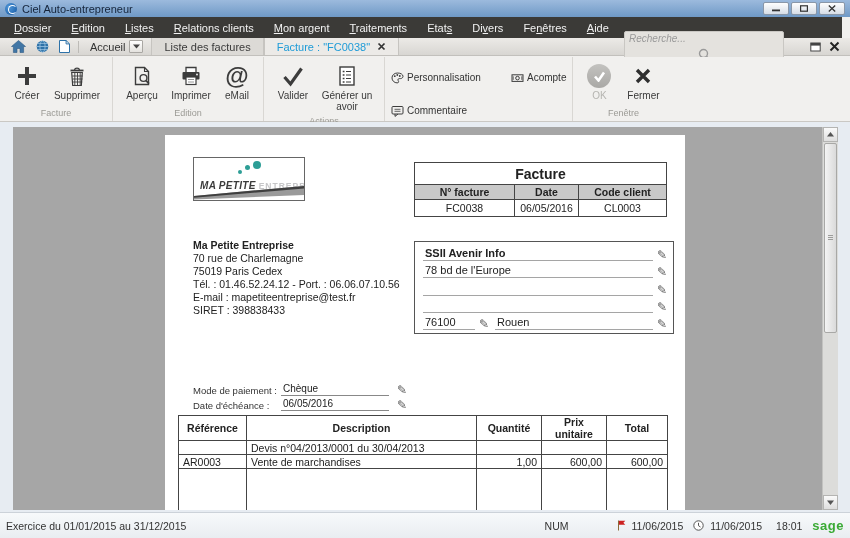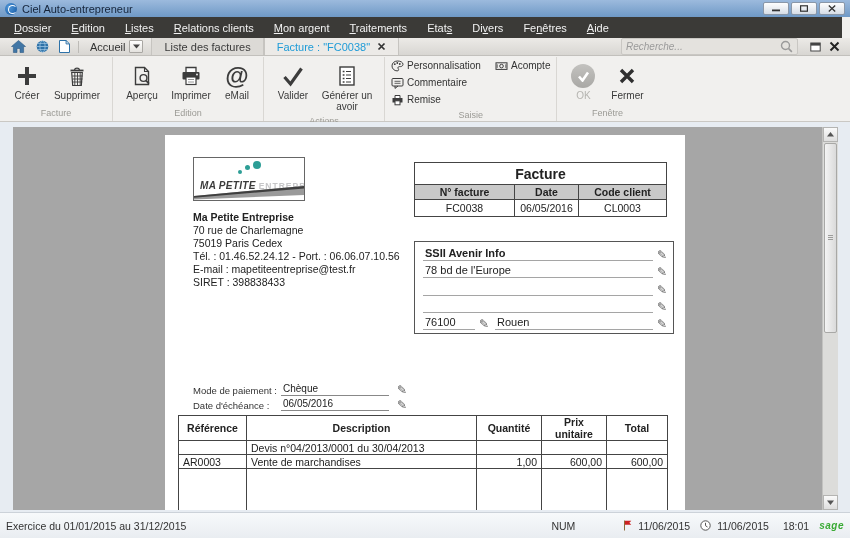--- a/index.html
+++ b/index.html
@@ -32,41 +32,41 @@
   .home-sep { width:1px; height:12px; background:#bdbbb7; margin:0 3px; }
   .accueil { font-size:11px; color:#333; padding:0 4px 0 8px; }
   .accueil-dd { width:14px; height:13px; border:1px solid #a9a7a3; background:linear-gradient(#fff,#e4e2de);
     display:flex; align-items:center; justify-content:center; border-radius:1px; margin-right:8px; }
   .tab { height:100%; display:flex; align-items:center; padding:0 12px; font-size:11px; color:#3a3a3a;
     border-left:1px solid #c6c4c0; border-right:1px solid #c6c4c0; background:#dcdad6; }
   .tab.active { background:#eceae7; color:#1e9bd7; gap:7px; }
   .tab-close { display:flex; align-items:center; }
   .tab-spacer { flex:1; }
   .search-box { display:flex; align-items:center; gap:4px; background:#e4e2de;
-    border:1px solid #c9c7c3; border-radius:2px; padding:1px 4px; margin-right:8px; }
+    border:1px solid #c9c7c3; border-radius:2px; padding:1px 4px; margin-right:22px;flex-direction:column; }
   .search-box input { border:none; background:transparent; outline:none; width:150px;
     font-size:10px; font-style:italic; color:#555; font-family:"Liberation Sans",sans-serif; }
   .search-box input::placeholder { color:#9a9a9a; font-style:italic; }
   .strip-btn { display:flex; align-items:center; justify-content:center; padding:0 4px; }
 
   
   .toolbar { position:absolute; top:57px; left:0; right:0; height:65px; background:#f1f0ee;
     border-bottom:1px solid #cac8c4; display:flex; }
   .tb-group { display:flex; flex-direction:column; border-right:1px solid #d9d7d3; padding:0 6px; }
   .tb-row { display:flex; flex:1; align-items:flex-start; padding-top:4px; }
   .tb-btn { display:flex; flex-direction:column; align-items:center; gap:1px; padding:2px 3px; cursor:default; }
   .tb-ico { height:26px; display:flex; align-items:center; justify-content:center; }
   .tb-lbl { font-size:10px; color:#3a3a3a; text-align:center; line-height:11px; }
   .tb-btn.disabled .tb-lbl { color:#b5b4b0; }
   .tb-gname { text-align:center; font-size:9px; color:#9b9a95; padding:2px 0 3px; }
   .at-glyph { font-size:24px; font-weight:bold; color:#3c3c3c; line-height:24px; }
   .ok-circle { width:24px; height:24px; border-radius:50%; background:linear-gradient(#c3c2bf,#a9a8a5);
     display:flex; align-items:center; justify-content:center; }
   .saisie-grid { display:grid; grid-template-rows:repeat(3,17px); grid-auto-flow:column;
-    grid-template-columns:104px auto; padding-top:0; flex:1; }
+    grid-template-columns:104px auto; padding-top:12px; flex:1;gap:16px; }
   .small-btn { display:flex; align-items:center; gap:3px; font-size:10px; color:#333; cursor:default; }
 
   
   .doc-area { position:absolute; top:122px; left:0; right:0; bottom:26px; background:#e7ecf2; }
   .doc-canvas { position:absolute; left:13px; top:5px; right:28px; bottom:2px; background:#a6a6a6; overflow:hidden; }
   .page { position:absolute; left:152px; top:8px; width:520px; height:400px; background:#fff; color:#222; }
 
   
   .scrollbar-v { position:absolute; right:12px; width:16px; top:5px; bottom:2px; background:#dcdcda; border-left:1px solid #c2c2c0; }
   .sb-btn { position:absolute; left:0; right:0; height:15px; display:flex; align-items:center; justify-content:center;
@@ -89,21 +89,21 @@
   .logo-swoosh { position:absolute; bottom:0; left:0; }
 
   table { border-collapse:collapse; table-layout:fixed; }
   .fact-table { position:absolute; left:249px; top:27px; width:252px; text-align:center; }
   .fact-table th, .fact-table td { border:1px solid #444; }
   .fact-title { font-size:14px; font-weight:bold; height:22px; background:#fff; }
   .fact-head th { background:#c9c9c9; font-size:10.5px; height:15px; font-weight:bold; }
   .fact-vals td { font-size:10.5px; height:17px; background:#fff; }
 
   .company { position:absolute; left:28px; top:76px; font-size:10.5px; line-height:13px; color:#222; }
-  .company .bold { font-weight:bold; }
+  .company .bold { font-weight:bold;margin-top:28px; }
 
   .client-box { position:absolute; left:249px; top:106px; width:260px; height:93px; border:1px solid #555;
     padding:4px 6px 3px 8px; display:flex; flex-direction:column; justify-content:space-between; }
   .cb-row { display:flex; align-items:flex-end; height:15px; }
   .cb-field { flex:1; border-bottom:1px solid #a5a5a5; font-size:11px; padding:0 2px 1px; min-height:13px; }
   .cb-field.bold { font-weight:bold; }
   .cb-field.zip { flex:0 0 52px; }
   .cb-field.city { margin-left:6px; }
   .pencil { flex:none; width:14px; font-size:12px; color:#555; text-align:right; line-height:12px; cursor:pointer; }
 
@@ -115,21 +115,21 @@
   .items-table th { border:1px solid #444; background:#fff; font-weight:bold; height:16px; padding:0 3px; text-align:center; }
   .items-table td { border:1px solid #444; background:#fff; height:14px; padding:0 4px; }
   .items-table td.num { text-align:right;margin-left:29px; }
   .items-table tr.filler td { height:58px; border-bottom:none; }
 
   
   .statusbar { position:absolute; bottom:0; left:0; right:0; height:26px;
     background:linear-gradient(#f7f9fb,#e9edf1); border-top:1px solid #ccd2d9;
     display:flex; align-items:center; font-size:10.5px; color:#333; padding:0 6px; }
   .sb-right { margin-left:auto; display:flex; align-items:center; }
-  .sage { font-size:10px; font-weight:bold; font-style:italic; color:#3aaa35; letter-spacing:.5px; }
+  .sage { font-size:13px; font-weight:bold; color:#3aaa35; letter-spacing:.5px; }
 </style>
 </head>
 <body>
 
 <div class="app">
 
   <div class="titlebar">
     <span class="app-logo"></span>
     <span class="title-text">Ciel Auto-entrepreneur</span>
     <span class="win-controls">

